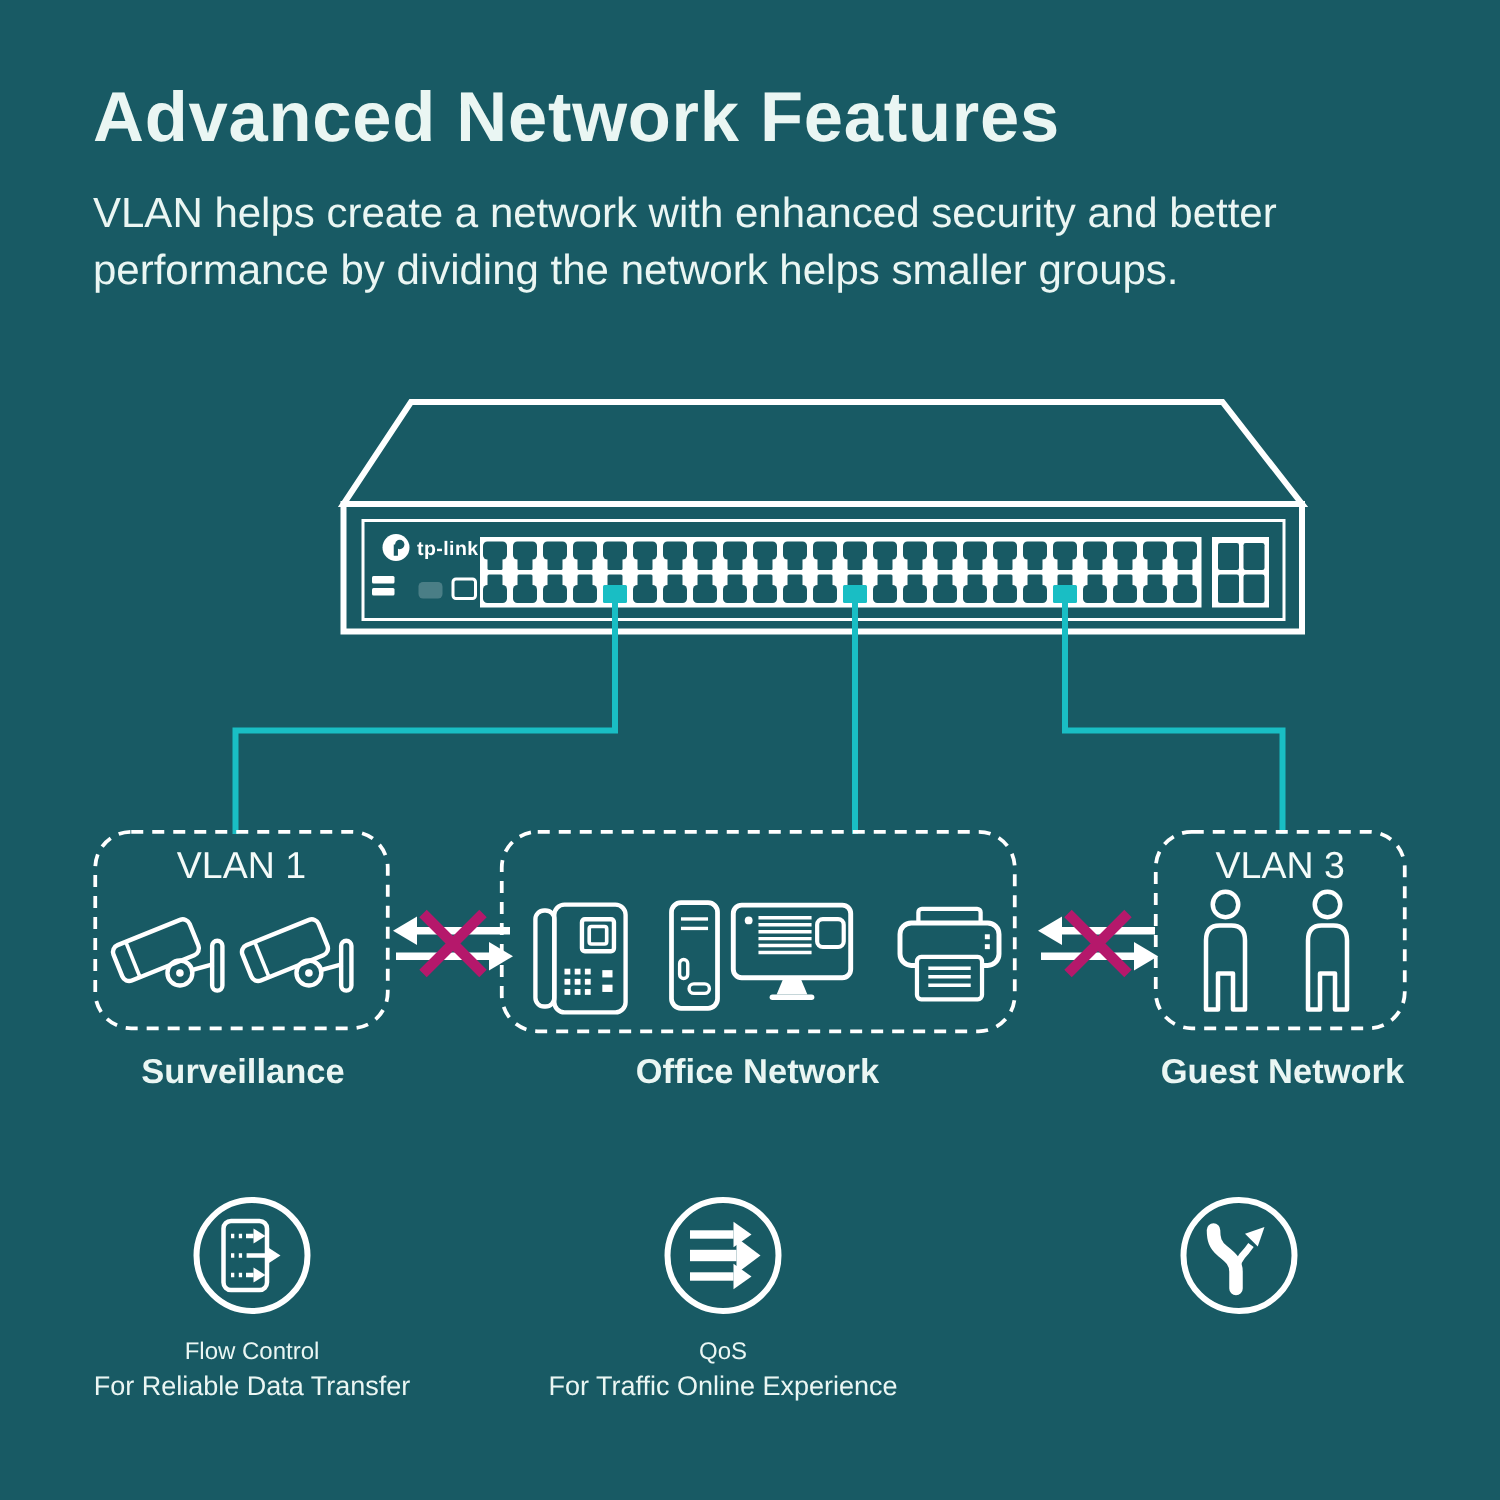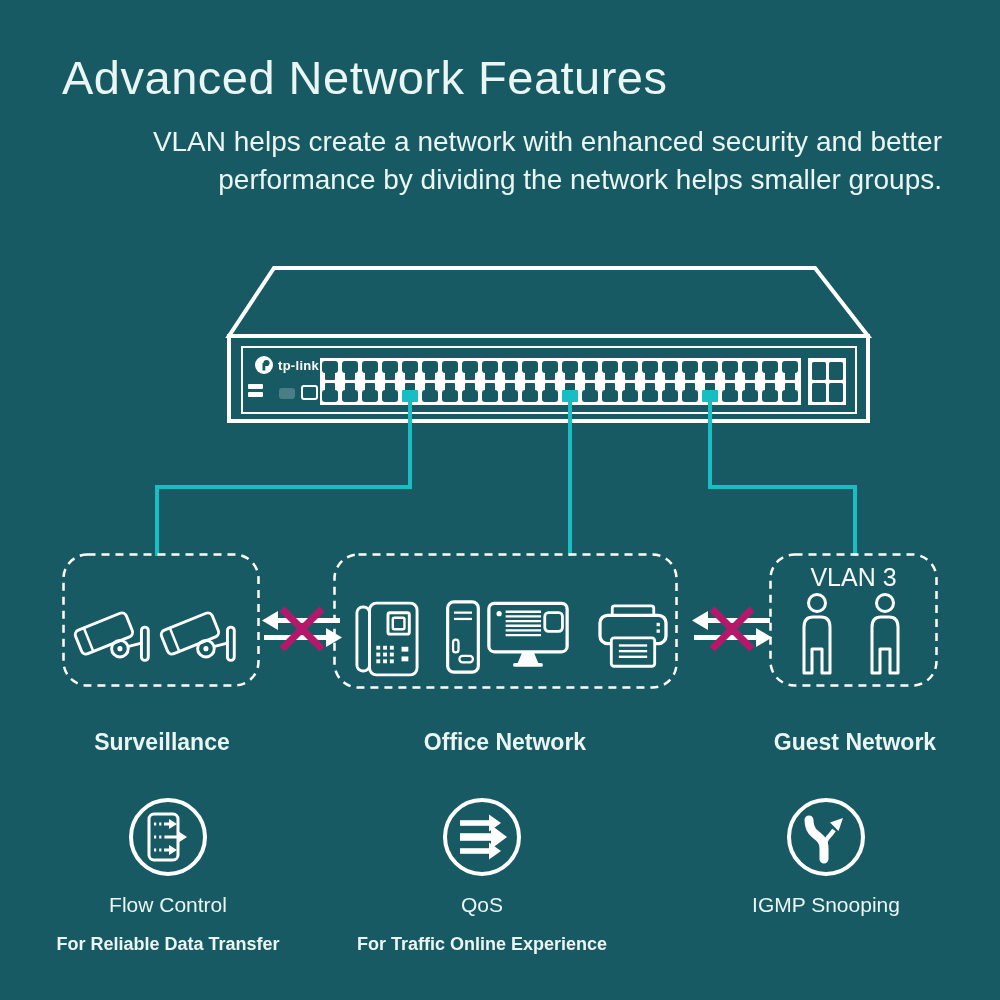--- a/index.html
+++ b/index.html
@@ -6,43 +6,42 @@
   body{
     width:1000px;height:1000px;overflow:hidden;
     background:var(--bg,#185A64);
     font-family:"Liberation Sans", sans-serif;
     color:var(--text,#EAF6F3);
     position:relative;
   }
   .abs{position:absolute;}
   .page-title{
     left:62px;top:50px;
-    font-size:47px;font-weight:400;letter-spacing:.5px;
+    font-size:47px;font-weight:700;letter-spacing:.5px;
     color:var(--text,#EAF6F3);
   }
   .page-subtitle{
     left:62px;top:123px;width:880px;
     font-size:28px;line-height:38px;font-weight:400;
     color:var(--text,#EAF6F3);
-    text-align:right;
   }
   .vlan-box{position:absolute;}
   .vlan-box .border-svg{position:absolute;left:0;top:0;}
   .vlan-label{
     position:absolute;top:10px;left:0;width:100%;
     text-align:center;font-size:25px;font-weight:500;color:#F4FBF9;
   }
   .group-name{
     position:absolute;text-align:center;
-    font-size:23px;font-weight:700;color:var(--text,#EAF6F3);margin-top:28px;
+    font-size:23px;font-weight:700;color:var(--text,#EAF6F3);
   }
   .feature{position:absolute;top:795px;width:300px;text-align:center;}
   .feature svg{display:block;margin:0 auto;}
-  .feature-title{margin-top:14px;font-size:21px;font-weight:500;color:var(--text,#EAF6F3);}
-  .feature-desc{margin-top:17px;font-size:18px;font-weight:700;color:var(--text,#EAF6F3);}
+  .feature-title{margin-top:14px;font-size:16px;font-weight:500;color:var(--text,#EAF6F3);}
+  .feature-desc{margin-top:3px;font-size:18px;font-weight:400;color:var(--text,#EAF6F3);}
   
   .w-s{stroke:#FFFFFF;fill:none;}
   .w-f{fill:#FFFFFF;}
   .bg-f{fill:var(--bg,#185A64);}
   .cable{stroke:var(--cable,#19BEC4);fill:none;}
   .cyan-f{fill:var(--cable,#19BEC4);}
   .x-mark{stroke:var(--blocked,#B5186B);fill:none;}
   svg{overflow:visible;}
 </style>
 </head>
@@ -191,20 +190,21 @@
 <svg class="abs" style="left:0;top:0;pointer-events:none;" width="1000" height="1000" viewBox="0 0 1000 1000">
   <polyline points="410,392 410,487 157,487 157,556" class="cable" stroke-width="4"></polyline>
   <polyline points="570,392 570,556" class="cable" stroke-width="4"></polyline>
   <polyline points="710,392 710,487 855,487 855,556" class="cable" stroke-width="4"></polyline>
 </svg>
 
 <div class="vlan-box" style="left:62px;top:553px;width:198px;height:134px;">
   <svg class="border-svg" width="198" height="134" viewBox="0 0 198 134">
     <rect x="1.5" y="1.5" width="195" height="131" rx="24" class="w-s" stroke-width="2.5" stroke-dasharray="8 6"></rect>
   </svg>
+  <div class="vlan-label">VLAN 1</div>
   <svg class="abs" style="left:12px;top:44px;" width="86" height="74" viewBox="0 0 88 74">
     <g transform="rotate(-22 34 34)">
       <rect x="2" y="22" width="56" height="26" rx="5" class="w-s" stroke-width="3"></rect>
       <line x1="13" y1="23" x2="13" y2="47" class="w-s" stroke-width="2.5"></line>
     </g>
     <circle cx="47" cy="52" r="8.5" class="w-s" stroke-width="3"></circle>
     <circle cx="47" cy="52" r="2.6" class="w-f"></circle>
     <line x1="55" y1="50" x2="70" y2="46" class="w-s" stroke-width="3"></line>
     <rect x="69" y="30" width="7" height="34" rx="3.5" class="w-s" stroke-width="3"></rect>
   </svg>
@@ -362,14 +362,13 @@
   <div class="feature-desc">For Traffic Online Experience</div>
 </div>
 
 <div class="feature" style="left:676px;">
   <svg width="84" height="84" viewBox="0 0 84 84">
     <circle cx="42" cy="42" r="37" class="w-s" stroke-width="4"></circle>
     <path d="M40,64 V53 C40,46 36,43 31,39 C26,35 25,31 25,25" class="w-s" stroke-width="9" stroke-linecap="round"></path>
     <path d="M40,53 C40,47 43,43 47,39 L50,35" class="w-s" stroke-width="4.5"></path>
     <polygon points="59,23 54.5,36 46,27.5" class="w-f"></polygon>
   </svg>
-  <div class="feature-title">IGMP Snooping</div>
 </div>
 
 </body></html>

